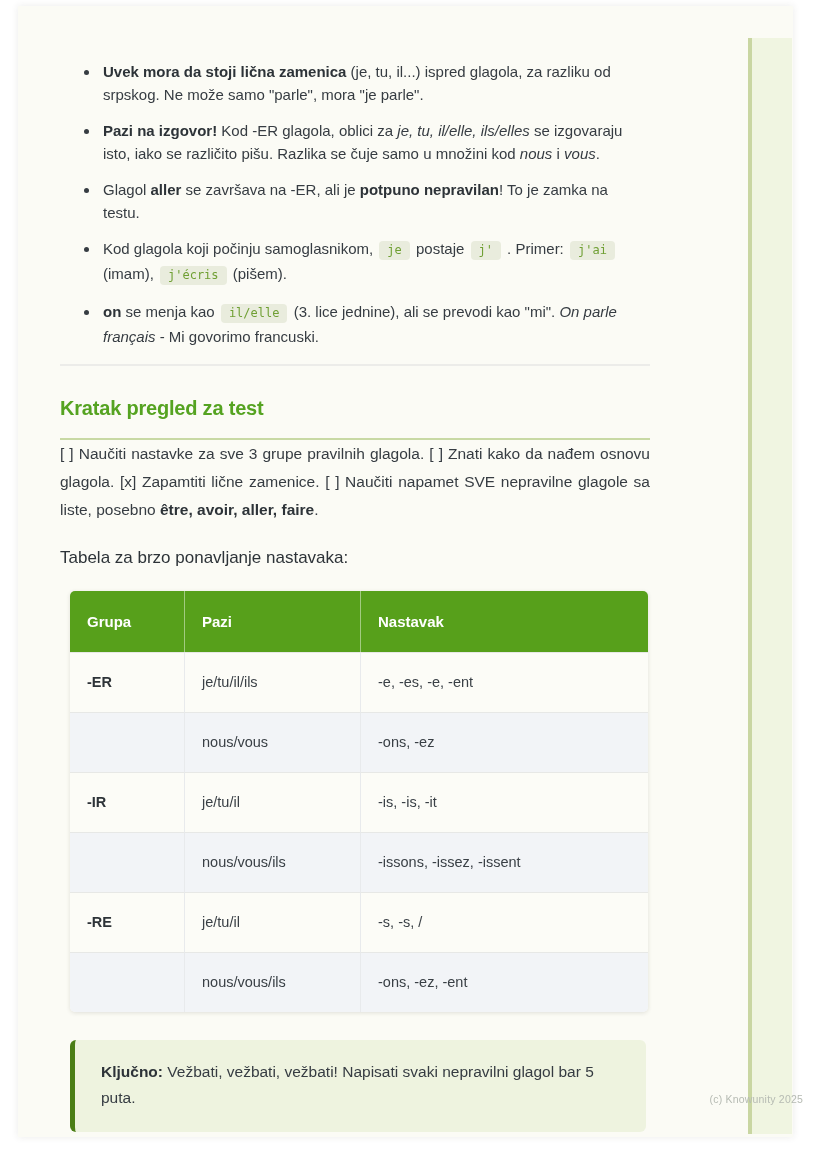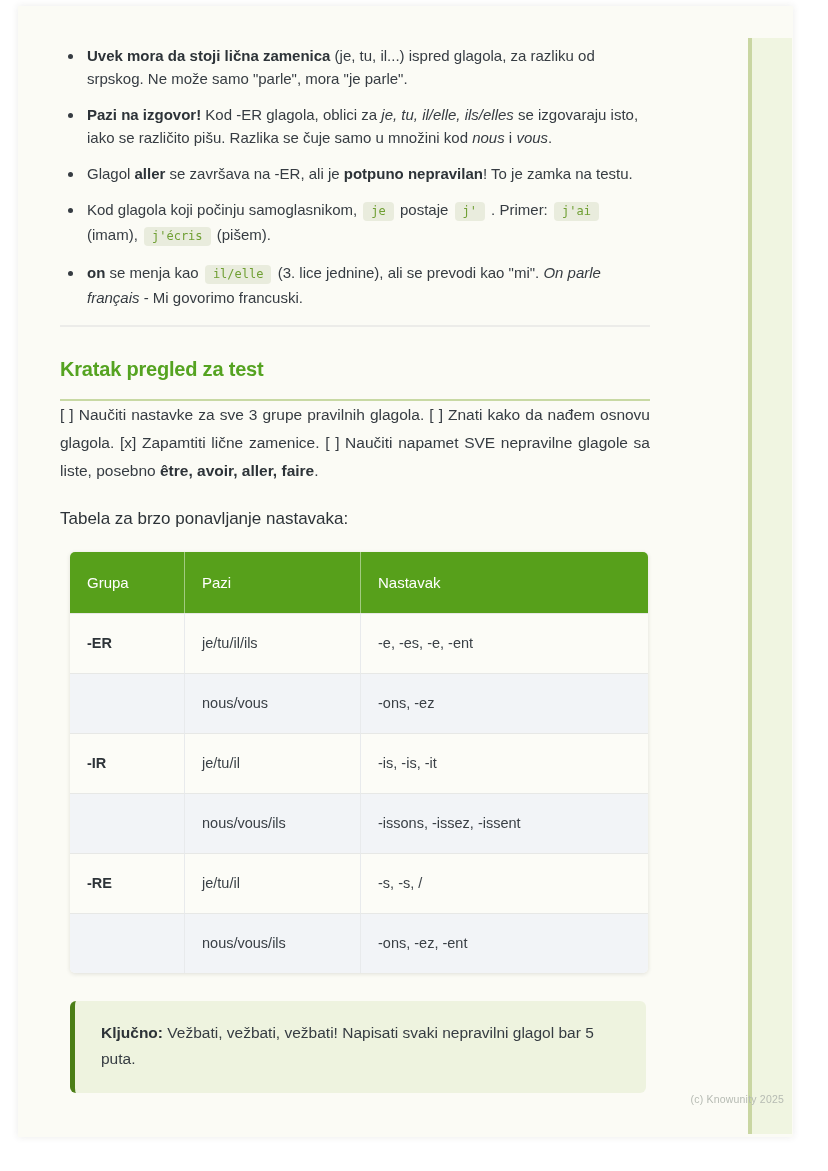--- a/index.html
+++ b/index.html
@@ -28,21 +28,21 @@
   .content {
     position: relative;
     width: 590px;
     margin-left: 42px;
     padding-top: 38px;
     font-size: 15px;
     line-height: 23px;
   }
   strong { font-weight: 700; color: #2d3338; }
   em { font-style: italic; }
-  ul.tips { margin: 0; padding-left: 24px; }
+  ul.tips { margin: 16px; padding-left: 24px; }
   ul.tips li { padding-left: 3px; margin-bottom: 13px; }
   .chip {
     font-family: "DejaVu Sans Mono", monospace;
     font-size: 12px;
     color: var(--chip-text, #6f9f33);
     background: var(--chip-bg, #e9ecdd);
     border-radius: 4px;
     padding: 2px 8px 3px;
     margin: 0 2px;
     white-space: nowrap;
@@ -81,21 +81,21 @@
     border-collapse: separate;
     border-spacing: 0;
     border-radius: 5px;
     overflow: hidden;
     box-shadow: 0 1px 4px rgba(60,60,50,0.14);
     font-size: 14.5px;
   }
   .conj-table th {
     background: var(--table-header-bg, #57a01b);
     color: #ffffff;
-    font-weight: 400;
+    font-weight: 700;
     font-size: 15px;
     text-align: left;
     padding: 19px 17px;
     border-right: 1px solid rgba(255,255,255,0.45);
   }
   .conj-table th:last-child { border-right: none; }
   .conj-table td {
     padding: 18px 17px;
     border-top: 1px solid #e7e8e6;
     border-right: 1px solid #e8eaec;
@@ -114,21 +114,21 @@
     background: var(--callout-bg, #eef3df);
     border-left: 5px solid var(--callout-border, #4b7e16);
     border-radius: 6px;
     padding: 19px 26px 21px;
     font-size: 15.5px;
     line-height: 26px;
   }
   .watermark {
     position: absolute;
     top: 1093px;
-    right: 44px;
+    right: 25px;
     font-size: 10.5px;
     color: var(--watermark, #b6bbb3);
     z-index: 5;
     letter-spacing: 0.2px;
   }
 </style>
 </head>
 <body>
 
 <div class="page-card">

